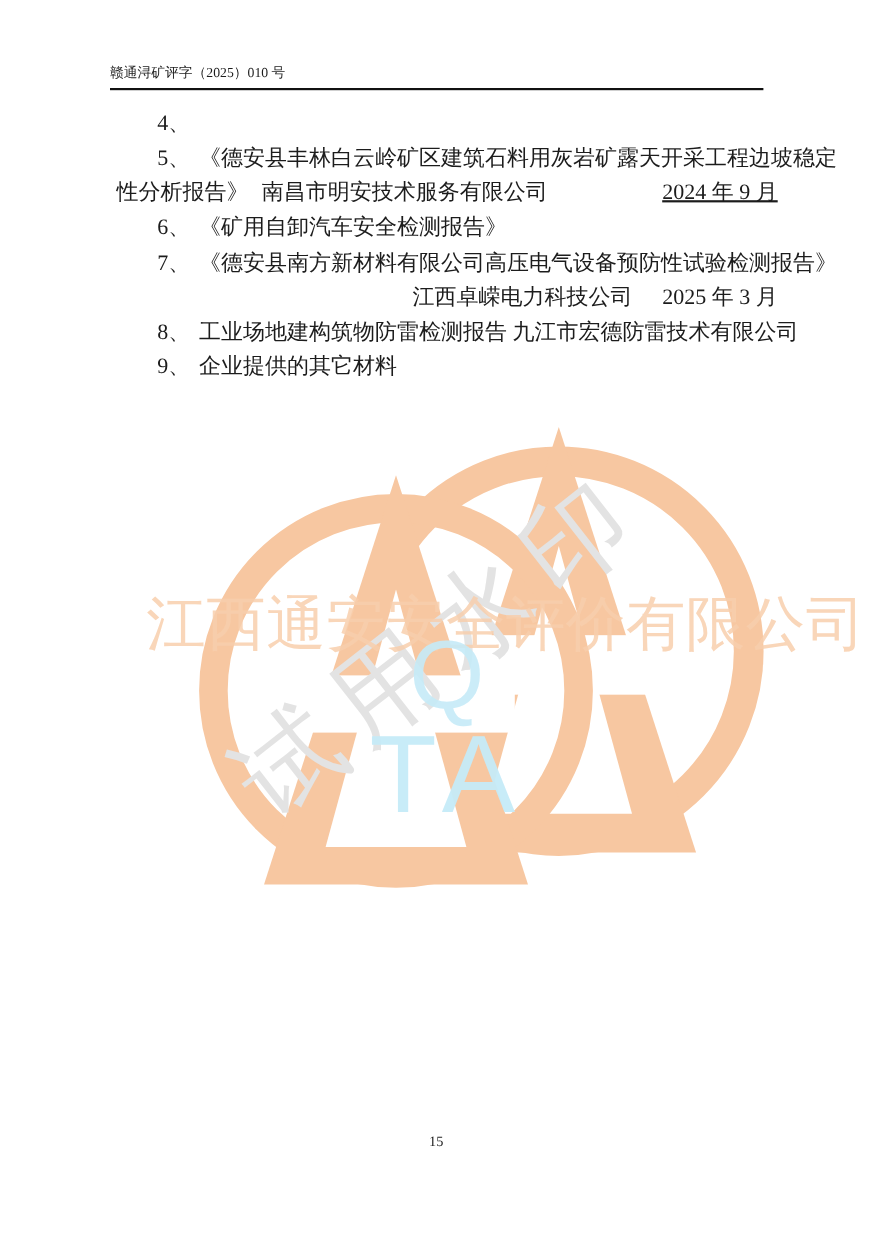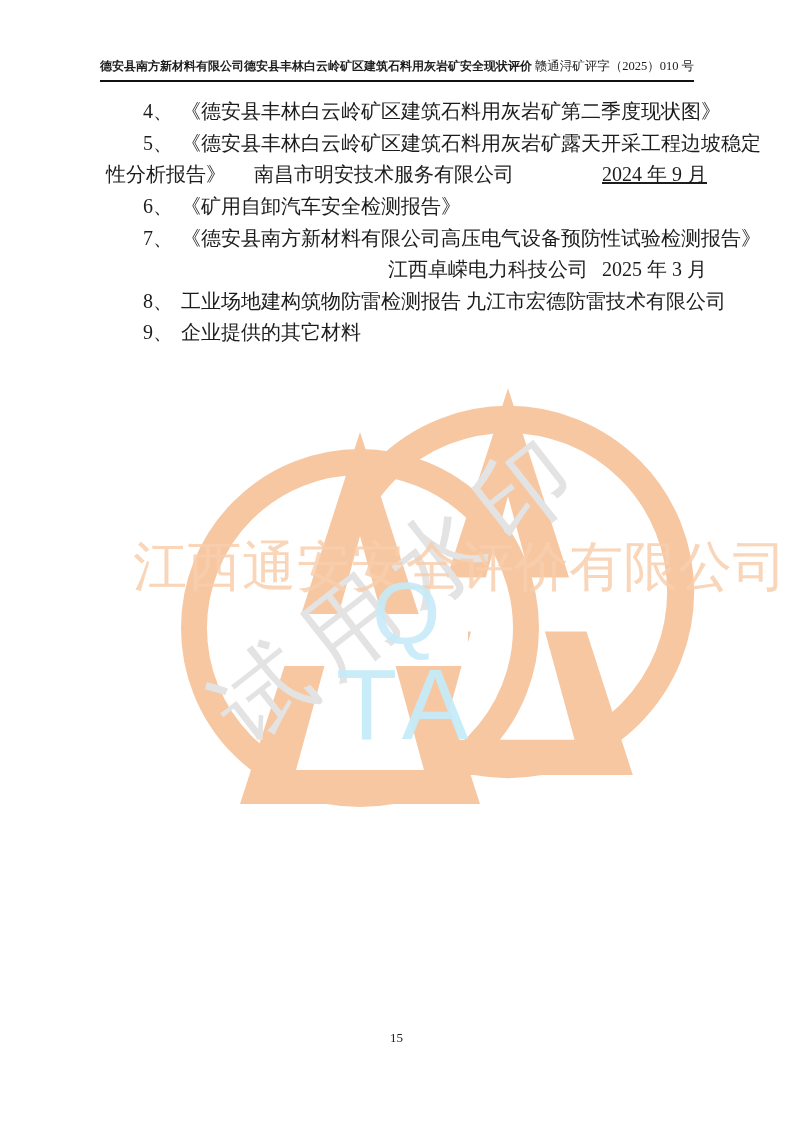--- a/index.html
+++ b/index.html
@@ -72,24 +72,24 @@
   }
   .line{
     display:flex;align-items:center;
     height:31.6px;
     white-space:nowrap;
   }
   .line.num{padding-left:37px;}
   .line.num .num{display:inline-block;width:38px;flex:0 0 38px;}
   .line.right{justify-content:flex-end;}
   .line.rightpair{justify-content:flex-end;}
-  .line.rightpair .date{margin-left:14px;}
+  .line.rightpair .date{margin-left:27px;}
   .line.orgdate .org{margin-left:185px;}
   .line.orgdate .date{margin-left:auto;}
-  .line.justify .org{margin-left:28px;}
+  .line.justify .org{margin-left:12px;}
   .line.justify .date{margin-left:auto;text-decoration:underline;}
 
   
   .footer{
     position:absolute;left:0;top:1030px;width:100%;
     text-align:center;
     font-size:13px;
     z-index:2;
   }
 </style>
@@ -111,28 +111,26 @@
       <use href="#qta-logo" transform="translate(508,592) scale(1.04)"></use>
       <use href="#qta-logo" transform="translate(360,628)"></use>
     </svg>
     <div class="wm-trial">试用水印</div>
     <div class="wm-company">江西通安安全评价有限公司</div>
     <div class="wm-q">Q</div>
     <div class="wm-ta">TA</div>
   </div>
 
   <div class="header">
-    <span class="h-left">德安县南方新材料有限公司德安县丰林白云岭矿区建筑石料用灰岩矿安全现状评价</span>
     <span class="h-right">赣通浔矿评字（2025）010 号</span>
   </div>
 
   <div class="doc-body" id="bodyLines">
       <div class="line num">
         <span class="num">4、</span>
-        <span class="txt">《德安县丰林白云岭矿区建筑石料用灰岩矿第二季度现状图》</span>
       </div>
       <div class="line num">
         <span class="num">5、</span>
         <span class="txt">《德安县丰林白云岭矿区建筑石料用灰岩矿露天开采工程边坡稳定</span>
       </div>
       <div class="line justify">
         <span class="cont">性分析报告》</span>
         <span class="org">南昌市明安技术服务有限公司</span>
         <span class="date">2024 年 9 月</span>
       </div>

